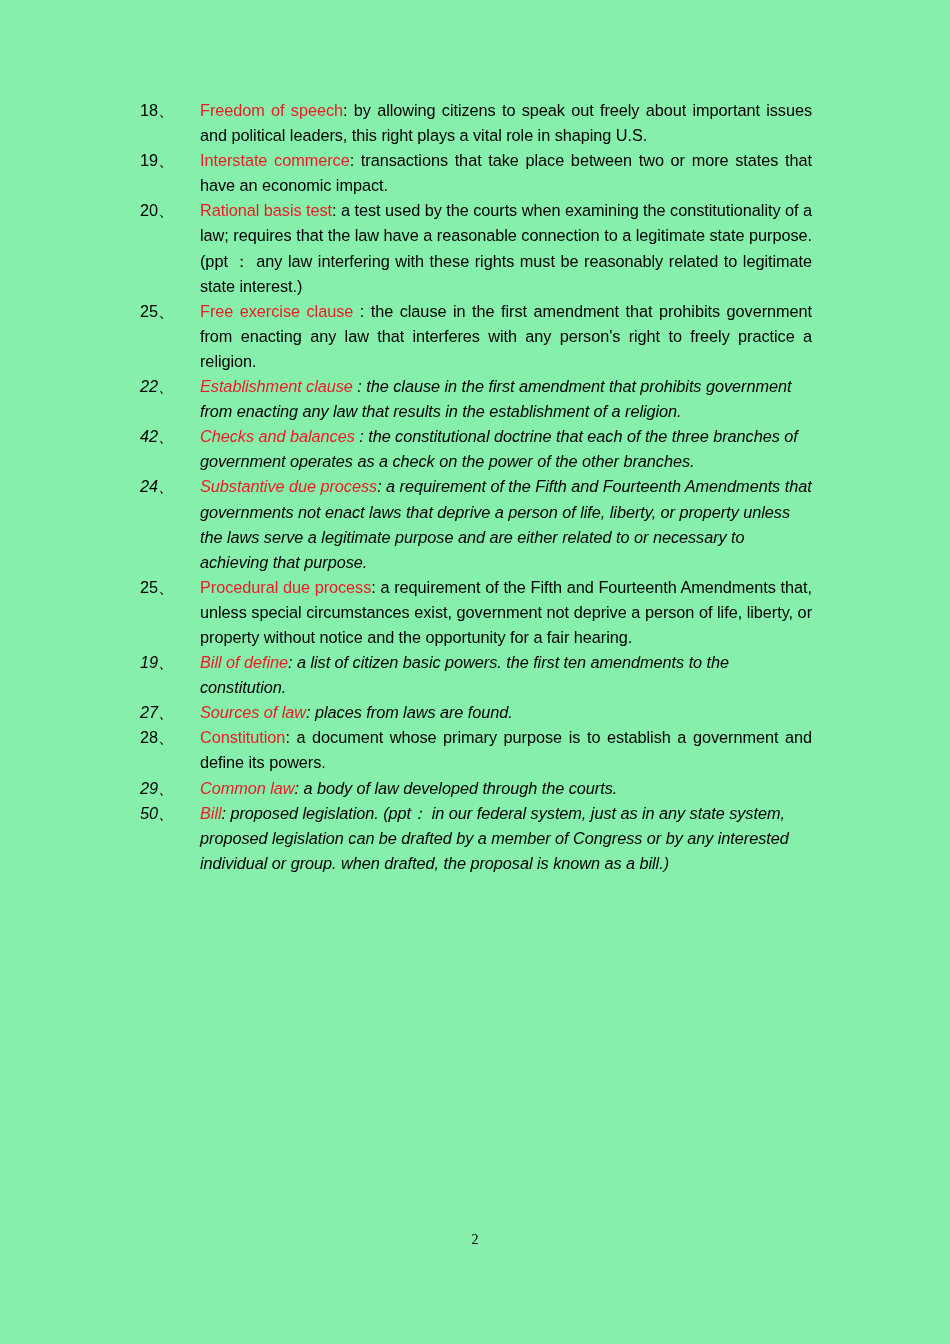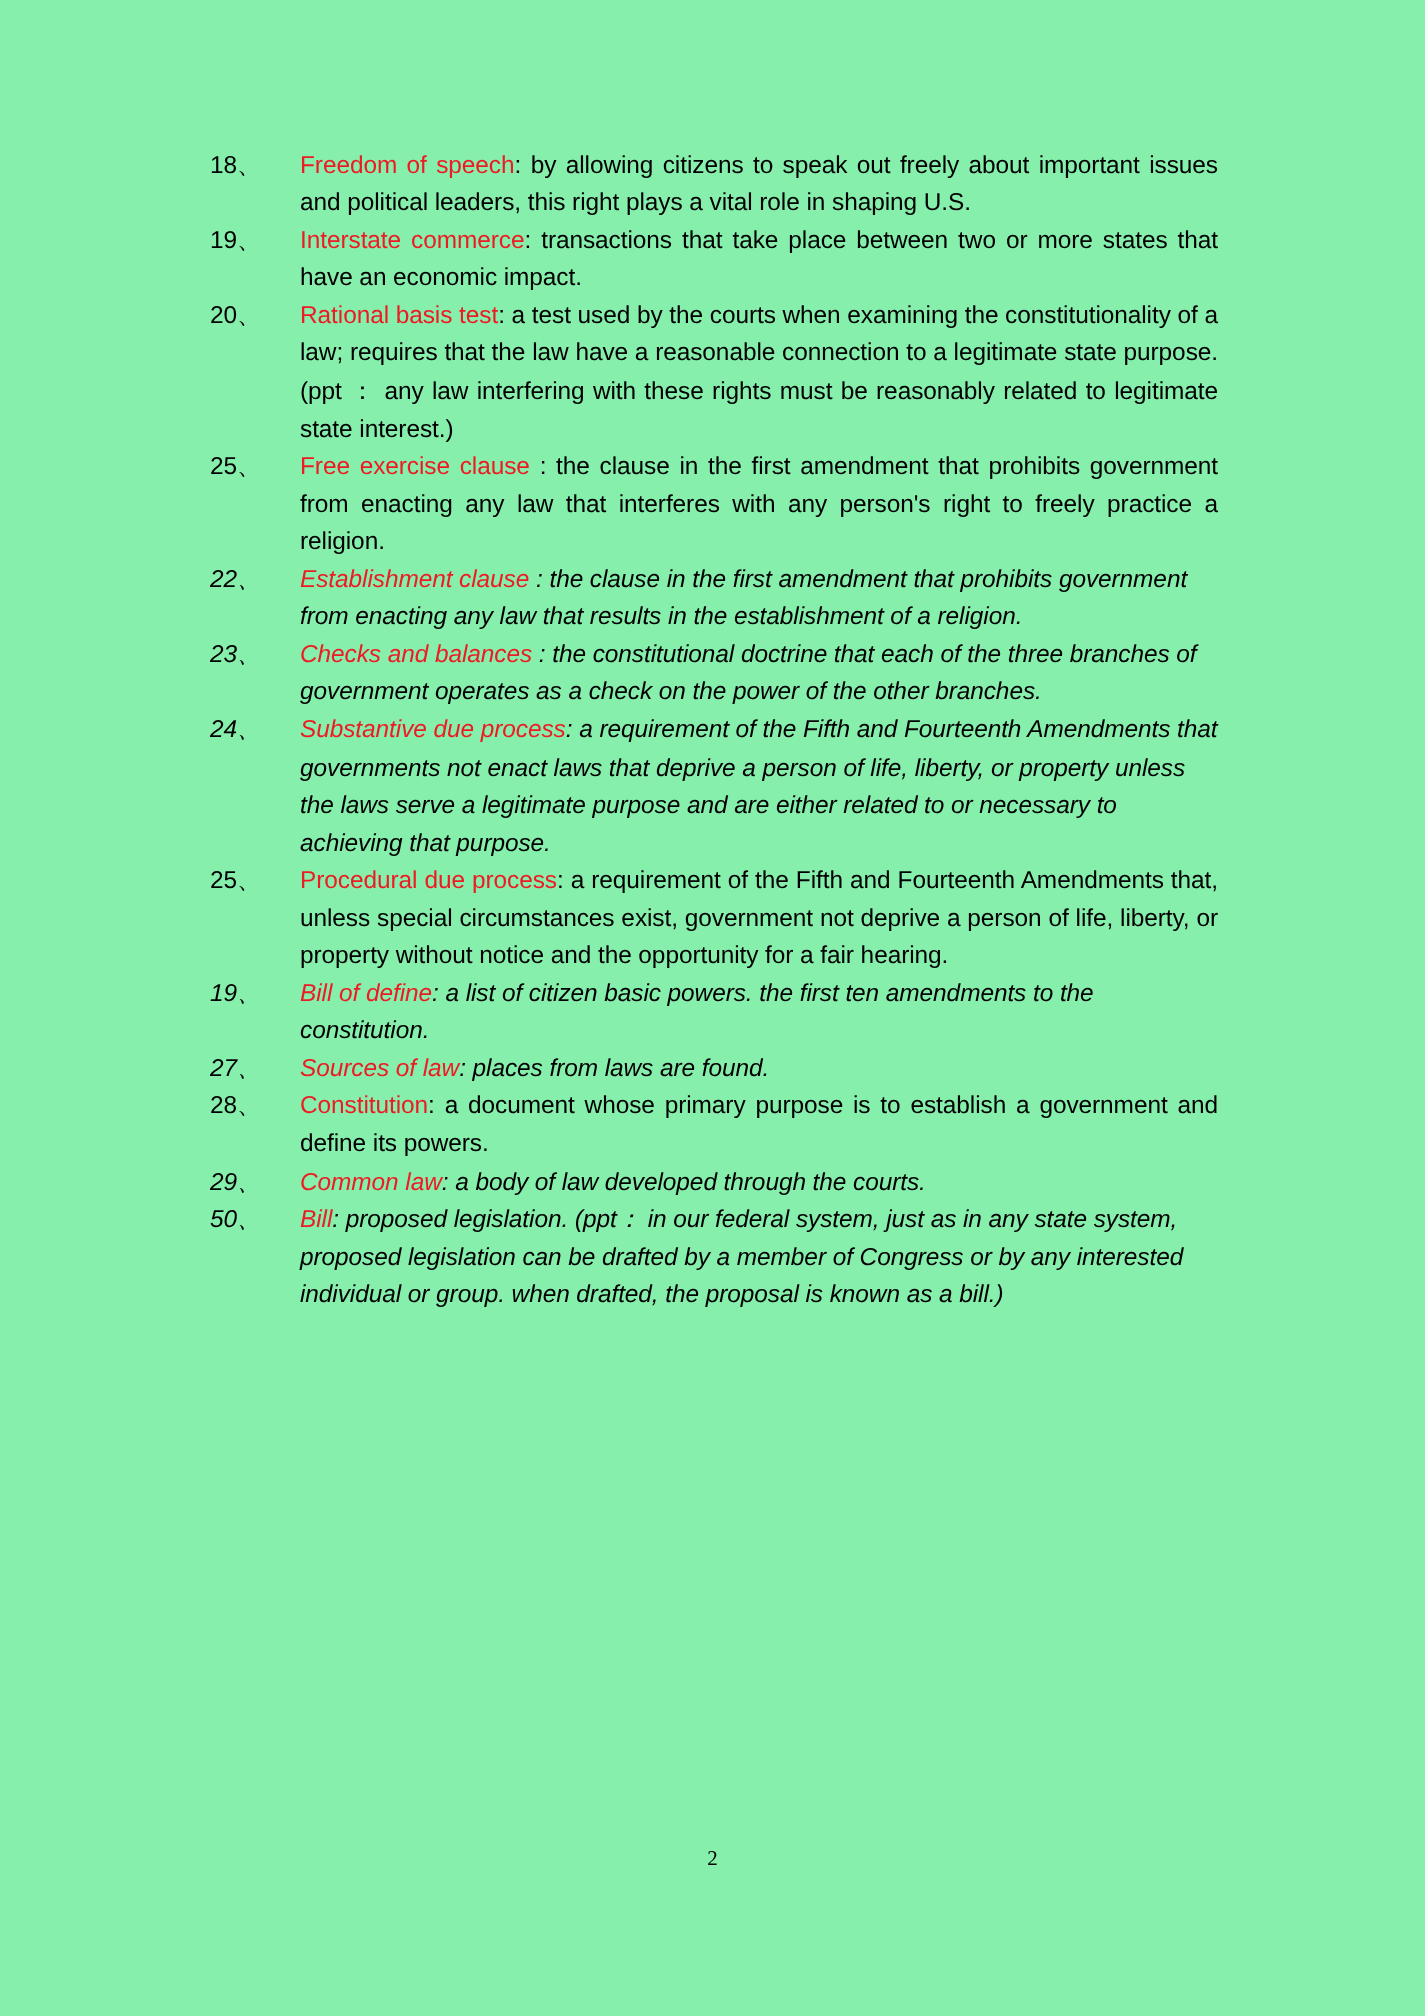--- a/index.html
+++ b/index.html
@@ -71,21 +71,21 @@
 <body>
 
 <div class="page">
 
   <div class="content" id="glossary-list">
       <div class="entry"><span class="num">18、</span><span class="term">Freedom of speech</span><span class="sep">: </span><span class="def">by allowing citizens to speak out freely about important issues and political leaders, this right plays a vital role in shaping U.S.</span></div>
       <div class="entry"><span class="num">19、</span><span class="term">Interstate commerce</span><span class="sep">: </span><span class="def">transactions that take place between two or more states that have an economic impact.</span></div>
       <div class="entry"><span class="num">20、</span><span class="term">Rational basis test</span><span class="sep">: </span><span class="def">a test used by the courts when examining the constitutionality of a law; requires that the law have a reasonable connection to a legitimate state purpose. (ppt ： any law interfering with these rights must be reasonably related to legitimate state interest.)</span></div>
       <div class="entry"><span class="num">25、</span><span class="term">Free exercise clause</span><span class="sep"> : </span><span class="def">the clause in the first amendment that prohibits government from enacting any law that interferes with any person's right to freely practice a religion.</span></div>
       <div class="entry nojustify"><span class="num">22、</span><span class="term">Establishment clause</span><span class="sep"> : </span><span class="def">the clause in the first amendment that prohibits government from enacting any law that results in the establishment of a religion.</span></div>
-      <div class="entry nojustify"><span class="num">23、</span><span class="term">Checks and balances</span><span class="sep"> : </span><span class="def">the constitutional doctrine that each of the three branches of government operates as a check on the power of the other branches.</span></div>
+      <div class="entry nojustify"><span class="num">42、</span><span class="term">Checks and balances</span><span class="sep"> : </span><span class="def">the constitutional doctrine that each of the three branches of government operates as a check on the power of the other branches.</span></div>
       <div class="entry nojustify"><span class="num">24、</span><span class="term">Substantive due process</span><span class="sep">: </span><span class="def">a requirement of the Fifth and Fourteenth Amendments that governments not enact laws that deprive a person of life, liberty, or property unless the laws serve a legitimate purpose and are either related to or necessary to achieving that purpose.</span></div>
       <div class="entry"><span class="num">25、</span><span class="term">Procedural due process</span><span class="sep">: </span><span class="def">a requirement of the Fifth and Fourteenth Amendments that, unless special circumstances exist, government not deprive a person of life, liberty, or property without notice and the opportunity for a fair hearing.</span></div>
       <div class="entry nojustify"><span class="num">19、</span><span class="term">Bill of define</span><span class="sep">: </span><span class="def">a list of citizen basic powers. the first ten amendments to the constitution.</span></div>
       <div class="entry nojustify"><span class="num">27、</span><span class="term">Sources of law</span><span class="sep">: </span><span class="def">places from laws are found.</span></div>
       <div class="entry"><span class="num">28、</span><span class="term">Constitution</span><span class="sep">: </span><span class="def">a document whose primary purpose is to establish a government and define its powers.</span></div>
       <div class="entry nojustify"><span class="num">29、</span><span class="term">Common law</span><span class="sep">: </span><span class="def">a body of law developed through the courts.</span></div>
       <div class="entry nojustify"><span class="num">50、</span><span class="term">Bill</span><span class="sep">: </span><span class="def">proposed legislation. (ppt： in our federal system, just as in any state system, proposed legislation can be drafted by a member of Congress or by any interested individual or group. when drafted, the proposal is known as a bill.)</span></div>
     </div>
 
   <div class="pagenum">2</div>

